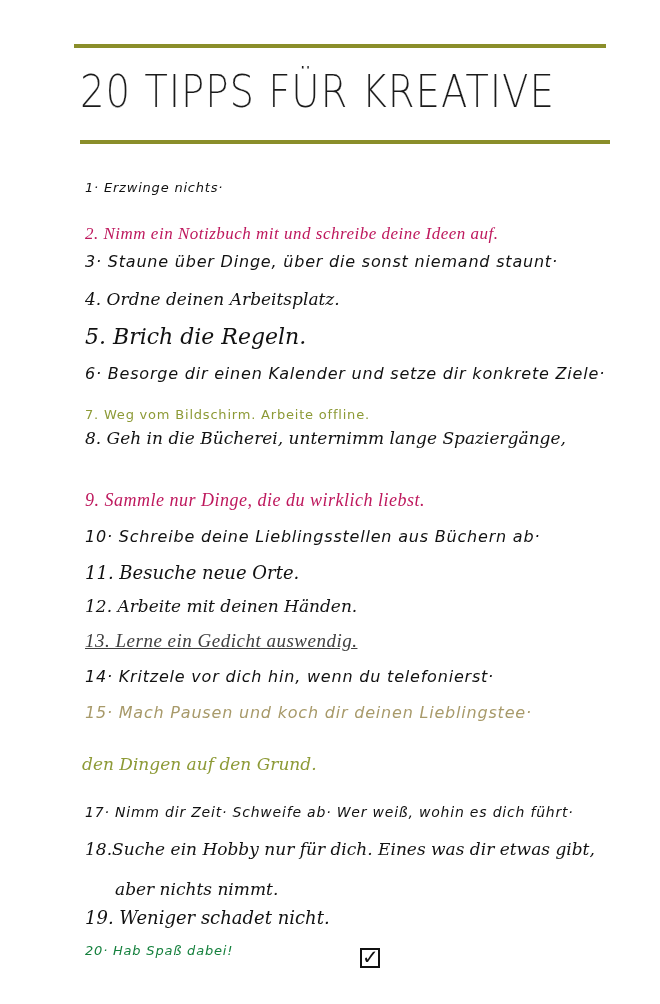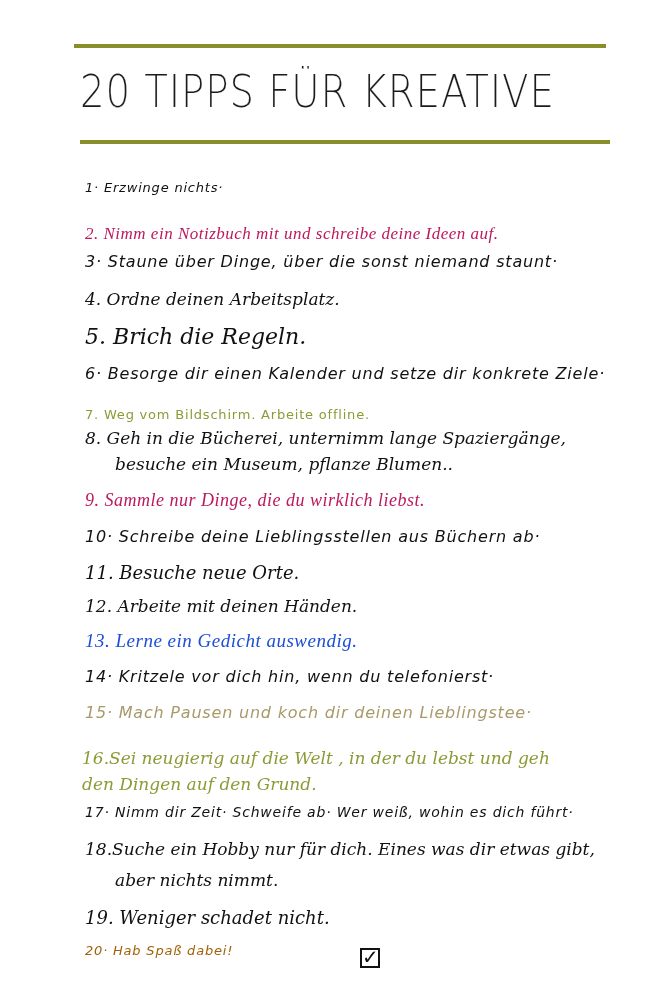--- a/index.html
+++ b/index.html
@@ -18,22 +18,22 @@
     }
     .tip { position: absolute; left: 85px; white-space: nowrap; }
     .print { font-family: "DejaVu Sans", sans-serif; font-style: oblique; font-size: 13px; letter-spacing: 0.8px; }
     .script { font-family: "DejaVu Serif", serif; font-style: italic; font-size: 17px; }
     .script-lg { font-family: "DejaVu Serif", serif; font-style: italic; font-size: 22px; }
     .thin { font-family: "Liberation Serif", serif; font-style: italic; font-size: 18px; letter-spacing: 0.5px; }
     .c-black { color: #111111; }
     .c-tan { color: #be185d; }
     .c-olive { color: #8d9a36; margin-top: 10px; }
     .c-gold { color: #a89a6a; }
-    .c-goldb { color: #1d4ed8; }
-    .c-darkolive { color: #a16207; }
+    .c-goldb { color: #404040; text-decoration: underline; }
+    .c-darkolive { color: #15803d; }
     .indent { padding-left: 30px; }
     .check {
       position: absolute; left: 360px; top: 948px; width: 20px; height: 20px;
       border: 2.5px solid #111; box-sizing: border-box; font-size: 20px; line-height: 14px;
       text-align: center; font-weight: bold;
     }
   </style>
 </head>
 <body>
 
@@ -43,34 +43,32 @@
 
 <div class="tip print c-black" style="top:180px;">1· Erzwinge nichts·</div>
 <div class="tip thin c-tan" style="top:224px; font-size:17px;">2. Nimm ein Notizbuch mit und schreibe deine Ideen auf.</div>
 <div class="tip print c-black" style="top:252px; font-size:16px;">3· Staune über Dinge, über die sonst niemand staunt·</div>
 <div class="tip script c-black" style="top:289px;">4. Ordne deinen Arbeitsplatz.</div>
 <div class="tip script-lg c-black" style="top:324px;">5. Brich die Regeln.</div>
 <div class="tip print c-black" style="top:364px; font-size:16px;">6· Besorge dir einen Kalender und setze dir konkrete Ziele·</div>
 <div class="tip print c-olive" style="top:397px; font-style:normal;">7. Weg vom Bildschirm. Arbeite offline.</div>
 <div class="tip script c-black" style="top:428px;">
   <div>8. Geh in die Bücherei, unternimm lange Spaziergänge,</div>
-  <div class="indent" style="margin-top:6px;">besuche ein Museum, pflanze Blumen..</div>
 </div>
 <div class="tip thin c-tan" style="top:490px;">9. Sammle nur Dinge, die du wirklich liebst.</div>
 <div class="tip print c-black" style="top:527px; font-size:16px;">10· Schreibe deine Lieblingsstellen aus Büchern ab·</div>
 <div class="tip script c-black" style="top:562px; font-size:18px;">11. Besuche neue Orte.</div>
 <div class="tip script c-black" style="top:596px;">12. Arbeite mit deinen Händen.</div>
 <div class="tip thin c-goldb" style="top:630px; font-size:19px;">13. Lerne ein Gedicht auswendig.</div>
 <div class="tip print c-black" style="top:667px; font-size:16px;">14· Kritzele vor dich hin, wenn du telefonierst·</div>
 <div class="tip print c-gold" style="top:703px; font-size:16px;font-style:italic;">15· Mach Pausen und koch dir deinen Lieblingstee·</div>
 <div class="tip script c-olive" style="top:738px; left:82px;">
-  <div>16.Sei neugierig auf die Welt , in der du lebst und geh</div>
   <div style="margin-top:6px;">den Dingen auf den Grund.</div>
 </div>
 <div class="tip print c-black" style="top:804px; font-size:14px;">17· Nimm dir Zeit· Schweife ab· Wer weiß, wohin es dich führt·</div>
 <div class="tip script c-black" style="top:839px;">
   <div>18.Suche ein Hobby nur für dich. Eines was dir etwas gibt,</div>
-  <div class="indent" style="margin-top:11px;">aber nichts nimmt.</div>
+  <div class="indent" style="margin-top:20px;">aber nichts nimmt.</div>
 </div>
 <div class="tip script c-black" style="top:907px; font-size:18px;">19. Weniger schadet nicht.</div>
 <div class="tip print c-darkolive" style="top:943px;">20· Hab Spaß dabei!</div>
 
 <div class="check"><span>✓</span></div>
 
 </body></html>

